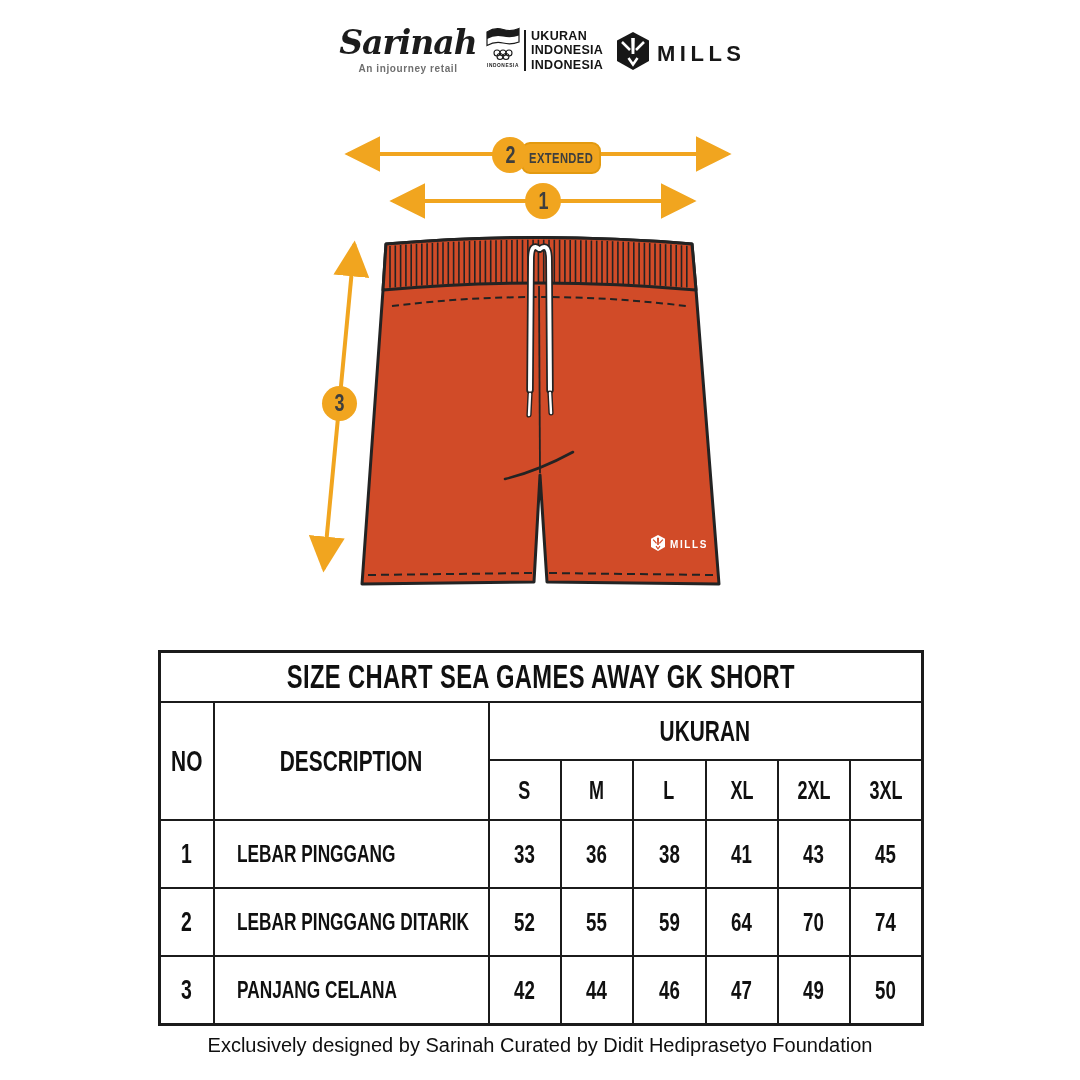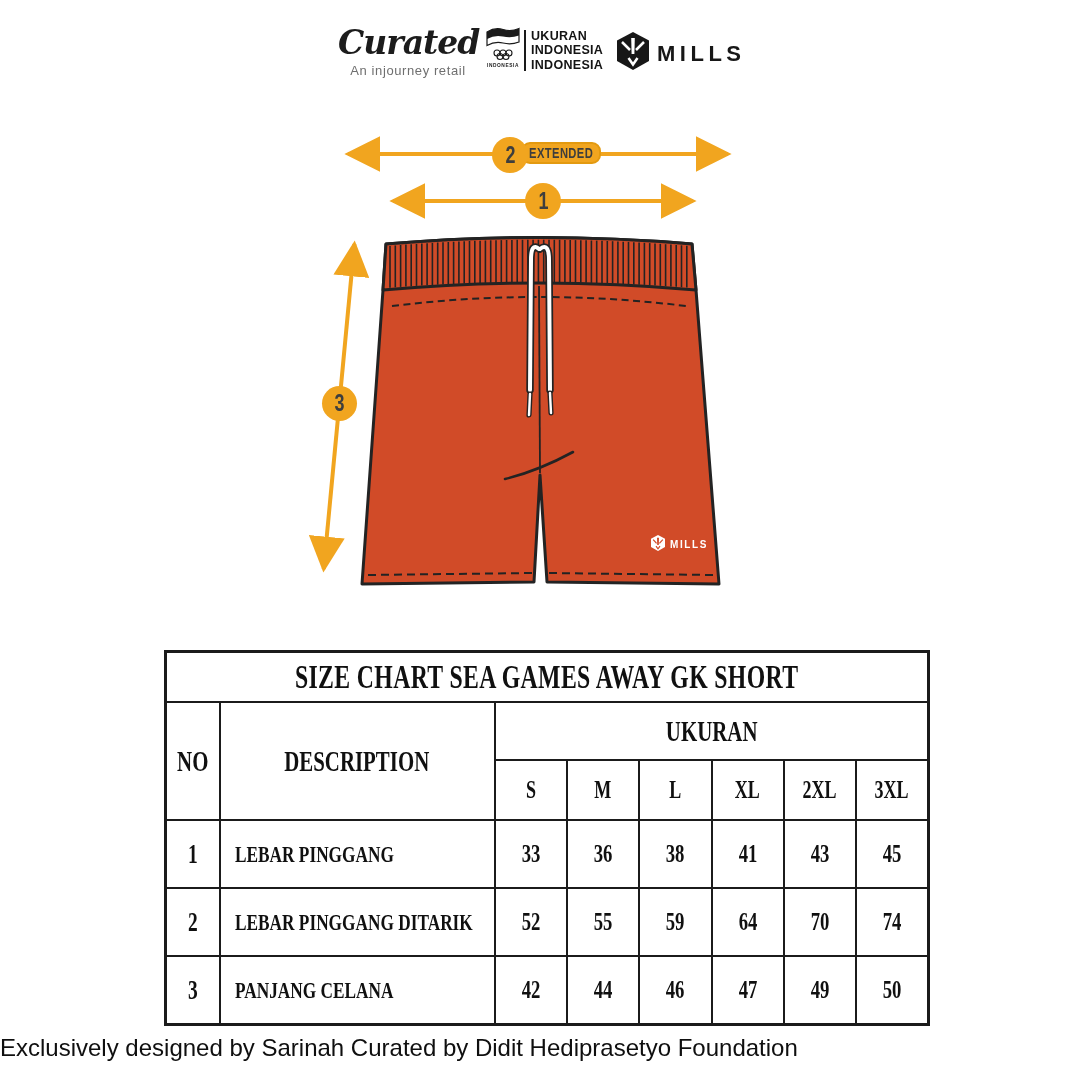--- a/index.html
+++ b/index.html
@@ -4,67 +4,67 @@
 <style>
   html,body{margin:0;padding:0;background:#ffffff;}
   body{width:1080px;height:1080px;position:relative;overflow:hidden;
        font-family:"Liberation Sans",sans-serif;color:#111;}
   .abs{position:absolute;}
 
   
   .sarinah{left:338px;top:26px;width:140px;text-align:center;}
   .sarinah .name{font-family:"DejaVu Serif",serif;font-style:italic;font-weight:700;
                  font-size:33px;line-height:34px;color:#1c1c1c;letter-spacing:-1px;}
-  .sarinah .tag{margin-top:3px;font-size:13px;color:#6f6f6f;letter-spacing:.6px;}
+  .sarinah .tag{margin-top:3px;font-size:10px;color:#6f6f6f;letter-spacing:.6px;font-weight:bold;}
   .koi-left{left:485px;top:27px;}
   .koi-divider{left:524px;top:30px;width:2px;height:41px;background:#1a1a1a;}
   .koi-text{left:531px;top:29px;font-size:12.5px;font-weight:800;line-height:14.3px;
             color:#141414;letter-spacing:.3px;}
   .mills-mark{left:615px;top:31px;}
   .mills-word{left:657px;top:41px;font-size:22px;font-weight:700;letter-spacing:4.5px;color:#171717;}
 
   
   .measure-circle{width:36px;height:36px;border-radius:50%;background:#F1A51F;
       display:flex;align-items:center;justify-content:center;z-index:4;}
   .measure-circle span{font-weight:700;font-size:23px;color:#3E3E3D;
       display:inline-block;transform:scaleX(.78);}
-  .pill{left:521px;top:142px;width:80px;height:22px;background:#F1A51F;
+  .pill{left:521px;top:142px;width:80px;height:32px;background:#F1A51F;
       border:2px solid #E39A10;border-radius:9px;box-sizing:border-box;
       display:flex;align-items:center;justify-content:center;z-index:3;}
   .pill span{font-weight:700;font-size:14px;color:#3E3E3D;letter-spacing:.5px;
       display:inline-block;transform:scaleX(.8);}
 
   
-  table.size{left:164px;top:650px;width:764px;border-collapse:collapse;
-      table-layout:fixed;position:absolute;font-family:Liberation Serif, serif;}
+  table.size{left:158px;top:650px;width:764px;border-collapse:collapse;
+      table-layout:fixed;position:absolute;}
   table.size td{border:2px solid #1b1b1b;text-align:center;vertical-align:middle;
       padding:0;color:#101010;}
   table.size{border:3px solid #1b1b1b;}
   .c{display:inline-block;transform:scaleX(.72);transform-origin:center;
      white-space:nowrap;font-weight:700;}
   .c-l{transform-origin:left center;}
   tr.r-title td{height:48px;}
   tr.r-title .c{font-size:33px;letter-spacing:.5px;}
   tr.r-head1 td{height:56px;margin-left:12px;}
   tr.r-head1 .c{font-size:29px;}
   tr.r-head2 td{height:58px;}
   tr.r-head2 .c{font-size:25px;}
   tr.r-data td{height:66px;}
   tr.r-data .no .c{font-size:27px;}
-  tr.r-data .desc{text-align:left;padding-left:14px;}
+  tr.r-data .desc{text-align:left;padding-left:22px;}
   tr.r-data .desc .c{font-size:24px;}
   tr.r-data .val .c{font-size:26px;}
 
-  .footer{left:0;top:1034px;width:1080px;text-align:left;font-size:24px;color:#0f0f0f;}
+  .footer{left:0;top:1034px;width:1080px;text-align:center;font-size:20px;color:#0f0f0f;}
 </style>
 </head>
 <body>
 
 <div class="abs sarinah">
-  <div class="name">Curated</div>
+  <div class="name">Sarinah</div>
   <div class="tag">An injourney retail</div>
 </div>
 
 <svg class="abs koi-left" width="36" height="44" viewBox="0 0 36 44">
   <path d="M2,5 Q10,0 18,2.5 Q26,5 34,1.5 L34,15 Q26,18 18,16 Q10,14 2,18.5 Z" fill="#ffffff" stroke="#1a1a1a" stroke-width="1.2"></path>
   <path d="M2,5 Q10,0 18,2.5 Q26,5 34,1.5 L34,8.5 Q26,11.5 18,9.5 Q10,7.5 2,12 Z" fill="#1a1a1a"></path>
   <g fill="none" stroke="#1a1a1a" stroke-width="1.1">
     <circle cx="12" cy="26" r="3"></circle>
       <circle cx="18" cy="26" r="3"></circle>
       <circle cx="24" cy="26" r="3"></circle>

